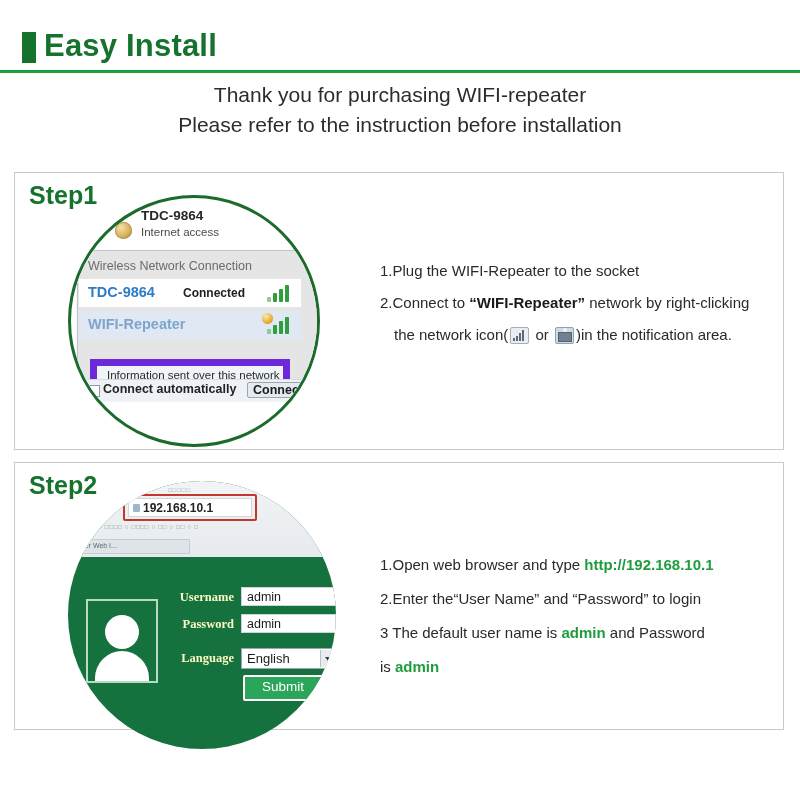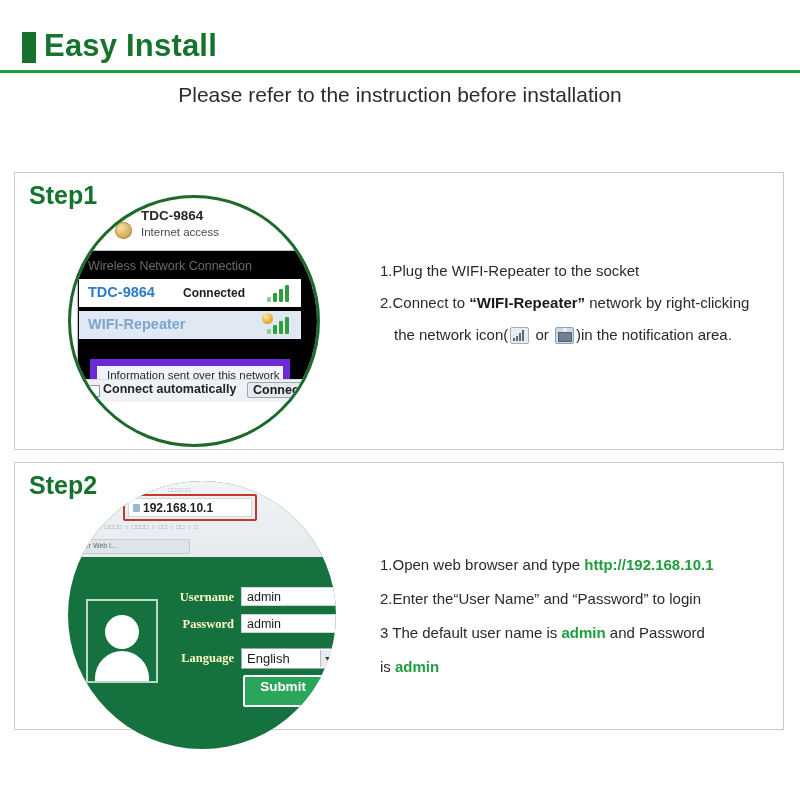--- a/index.html
+++ b/index.html
@@ -70,21 +70,21 @@
   }
   .wifi-top .globe{
     position:absolute;left:8px;top:14px;width:17px;height:17px;
     border-radius:50%;
     background:radial-gradient(circle at 35% 32%, #f4e2a4 0%, #d9b261 55%, #9c7c33 100%);
     box-shadow:0 0 0 1px #b79b55 inset;
   }
 
   .wifi-panel{
     position:absolute;left:6px;top:52px;width:286px;height:150px;
-    background:#000000;border:1px solid #b8c5d1;box-sizing:border-box;
+    background:#e5e5e5;border:1px solid #b8c5d1;box-sizing:border-box;
     box-shadow:0 1px 2px rgba(0,0,0,.12);
     text-decoration:underline;
   }
   .wp-title{
     position:absolute;left:10px;top:8px;font-size:12.5px;color:#6b6b6b;
     white-space:nowrap;
   }
   .wp-chevron{
     position:absolute;right:26px;top:11px;width:0;height:0;
     border-left:5px solid transparent;border-right:5px solid transparent;
@@ -242,43 +242,44 @@
   .lselect .arrow{
     position:absolute;right:1px;top:1px;width:13px;height:17px;background:#e8ecef;
     border-left:1px solid #b6bfc7;
   }
   .lselect .arrow i{
     position:absolute;left:4px;top:7px;width:0;height:0;
     border-left:3px solid transparent;border-right:3px solid transparent;
     border-top:4px solid #3a3a3a;
   }
   .lsubmit{
-    position:absolute;left:75px;top:88px;width:80px;height:32px;
+    position:absolute;left:75px;top:88px;width:80px;height:26px;
     background:#2aa55a;border:2px solid #ffffff;box-sizing:border-box;
-    text-align:center;line-height:19px;font-size:13.5px;font-weight:bold;color:#ffffff;
+    text-align:center;line-height:19px;font-size:13.5px;font-weight:normal;color:#ffffff;
     border-radius:2px;
   }
 
   
   .instr2{position:absolute;left:365px;top:92px;width:400px;}
   .instr2 p{margin:0 0 14px 0;font-size:15px;line-height:20px;color:#2a2a2a;}
   .instr2 .g{color:#1f9d3d;font-weight:bold;}
 </style>
 </head>
 <body>
 
 <div class="page">
 
   <div class="header">
     <div class="header-mark"></div>
     <div class="header-title">Easy Install</div>
   </div>
   <div class="header-rule"></div>
 
   <div class="intro">
+    <div>Thank you for purchasing WIFI-repeater</div>
     <div>Please refer to the instruction before installation</div>
   </div>
 
   <div class="panel" id="panel-step1">
     <div class="step-label">Step1</div>
 
     <div class="circle1">
       <div class="c1-inner">
 
         <div class="wifi-top">

